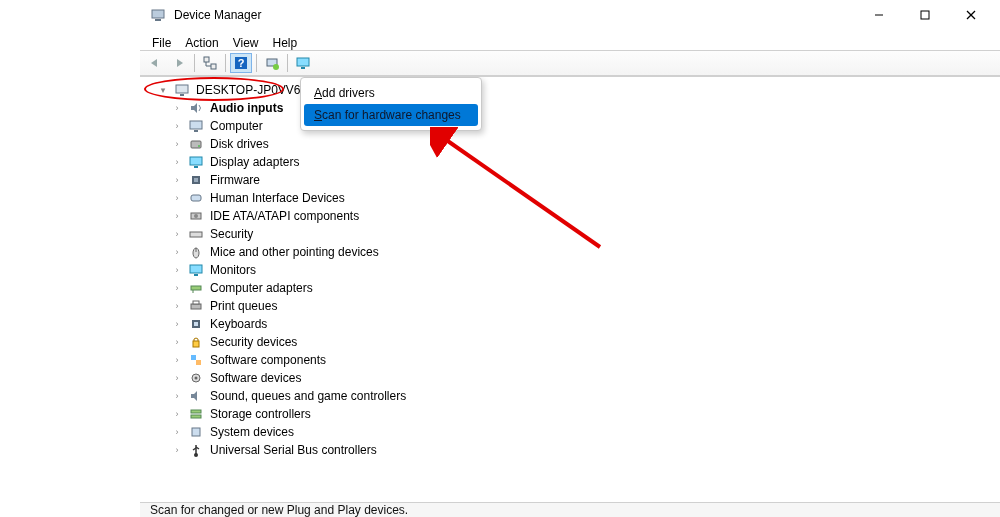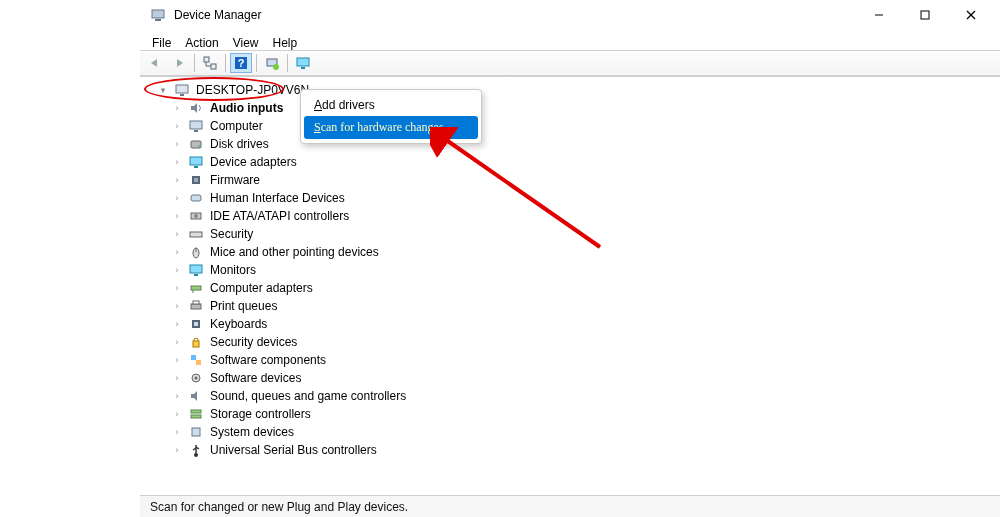--- a/index.html
+++ b/index.html
@@ -87,21 +87,21 @@
     }
     .content {
       flex: 1;
       border-top: 1px solid #d0d0d0;
       background: #fff;
       position: relative;
       overflow: hidden;
       padding: 4px 0 0 14px;
     }
     .statusbar {
-      height: 22px;
+      height: 15px;
       border-top: 1px solid #d0d0d0;
       display: flex;
       align-items: center;
       padding: 0 10px;
       font-size: 12px;
       color: #111;
       background: #f6f6f6;
     }
     .tree { font-size: 12px; line-height: 18px; white-space: nowrap; }
     .tree-root {
@@ -141,37 +141,36 @@
     .node-icon {
       width: 16px;
       height: 14px;
       display: inline-flex;
       align-items: center;
       justify-content: center;
     }
     .context-menu {
       position: absolute;
       left: 160px;
-      top: 12px;
+      top: 0;
       width: 182px;
       background: #fff;
       border: 1px solid #c9c9c9;
       box-shadow: 2px 3px 6px rgba(0,0,0,0.2);
       padding: 4px 3px;
       border-radius: 4px;
       font-size: 12px;
     }
     .cm-item {
       padding: 4px 10px;
       border-radius: 3px;
     }
     .cm-item.highlight {
       background: #0078d7;
-      color: #fef9c3;
-      font-family: Liberation Serif, serif;
+      color: #0f172a;
     }
     .underline-first::first-letter { text-decoration: underline; }
     .red-arrow {
       position: absolute;
       left: 290px;
       top: 50px;
       pointer-events: none;
     }
     .hidden-short { overflow: hidden; max-width: 80px; display: inline-block; text-overflow: clip; font-weight: bold; }
   </style>
@@ -305,21 +304,21 @@
             <span>Disk drives</span>
           </div>
           <div class="tree-node">
             <span class="arrow">›</span>
             <span class="node-icon">
               <svg width="14" height="14" viewBox="0 0 14 14">
                 <rect x="1" y="2" width="12" height="8" fill="#8df" stroke="#28a"></rect>
                 <rect x="5" y="11" width="4" height="2" fill="#28a"></rect>
               </svg>
             </span>
-            <span>Device adapters</span>
+            <span>Display adapters</span>
           </div>
           <div class="tree-node">
             <span class="arrow">›</span>
             <span class="node-icon">
               <svg width="14" height="14" viewBox="0 0 14 14">
                 <rect x="3" y="3" width="8" height="8" fill="#567"></rect>
                 <rect x="5" y="5" width="4" height="4" fill="#9ab"></rect>
               </svg>
             </span>
             <span>Firmware</span>
@@ -334,21 +333,21 @@
             <span>Human Interface Devices</span>
           </div>
           <div class="tree-node">
             <span class="arrow">›</span>
             <span class="node-icon">
               <svg width="14" height="14" viewBox="0 0 14 14">
                 <rect x="2" y="4" width="10" height="6" fill="#ccc" stroke="#666"></rect>
                 <circle cx="7" cy="7" r="2" fill="#888"></circle>
               </svg>
             </span>
-            <span>IDE ATA/ATAPI controllers</span>
+            <span>IDE ATA/ATAPI components</span>
           </div>
           <div class="tree-node">
             <span class="arrow">›</span>
             <span class="node-icon">
               <svg width="14" height="14" viewBox="0 0 14 14">
                 <rect x="1" y="5" width="12" height="5" fill="#ddd" stroke="#666"></rect>
                 <line x1="3" y1="7" x2="3" y2="7" stroke="#666"></line>
               </svg>
             </span>
             <span>Security</span>

